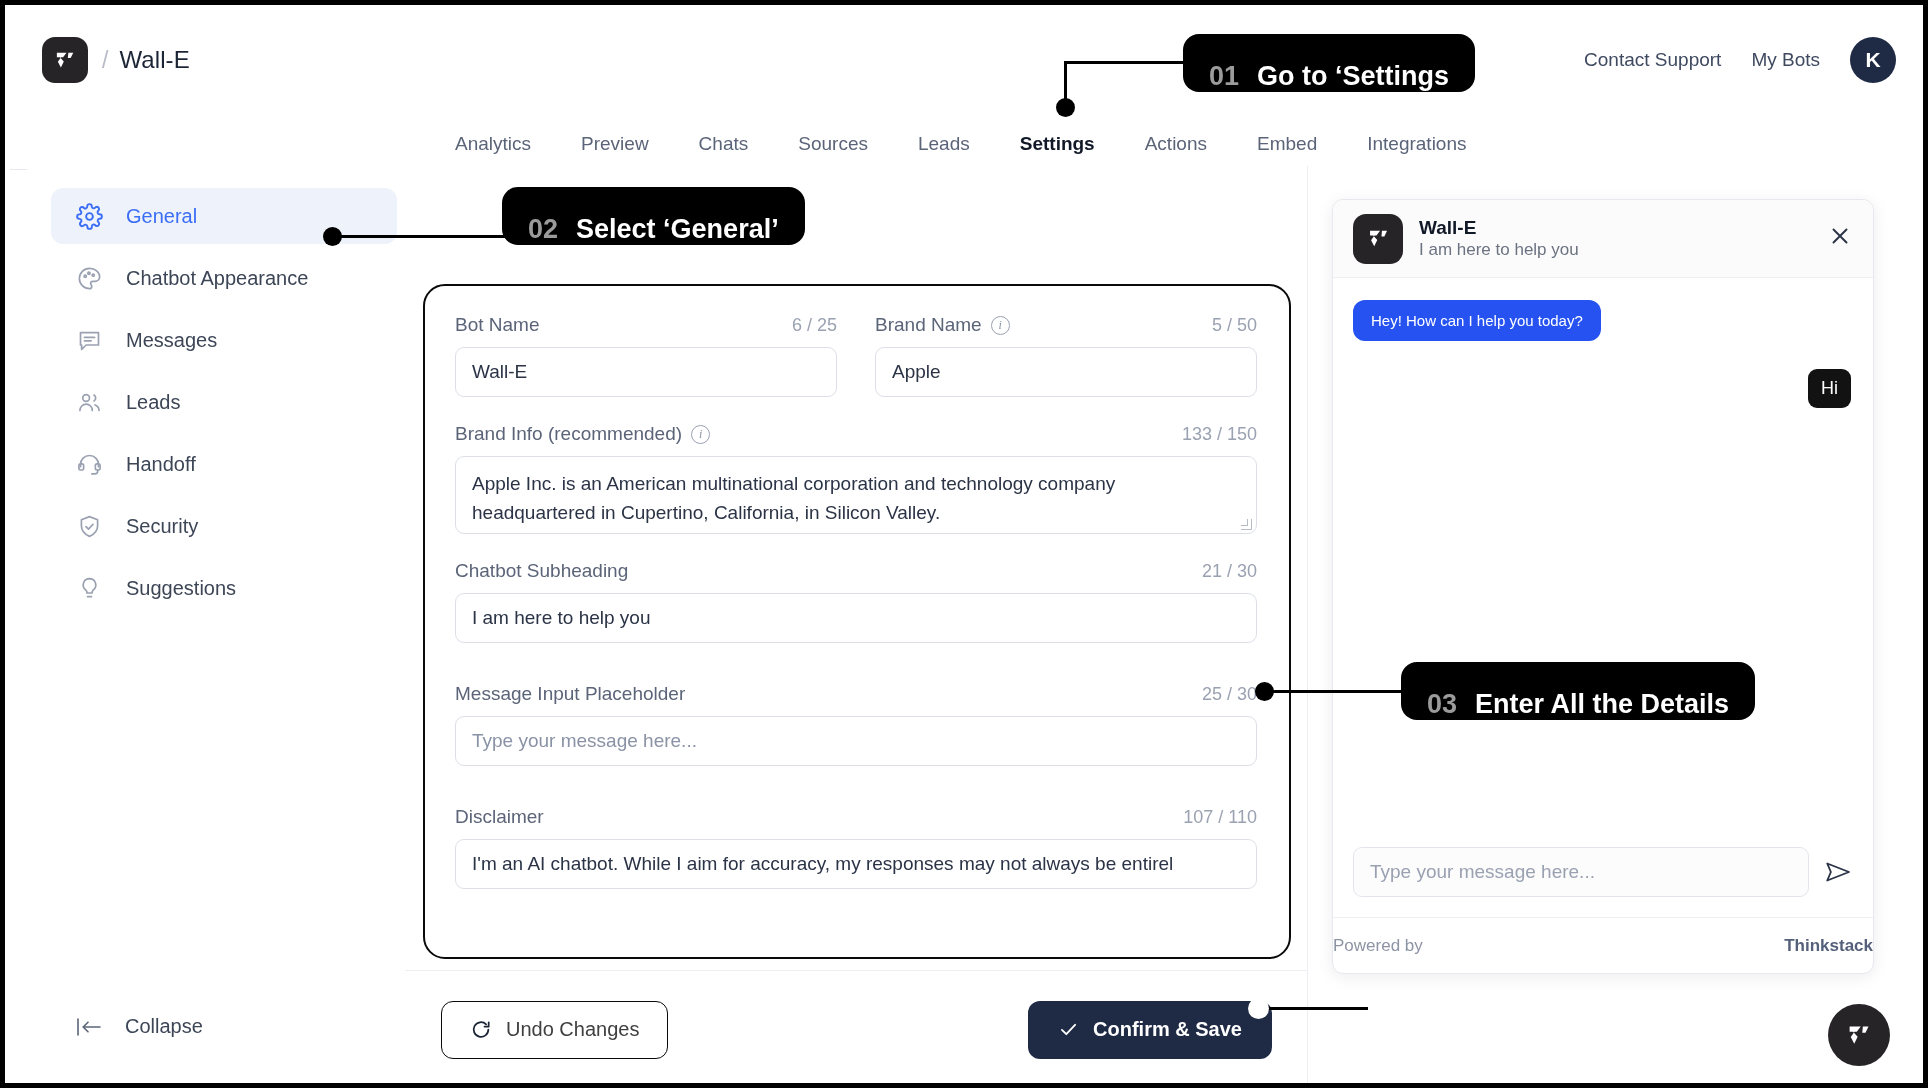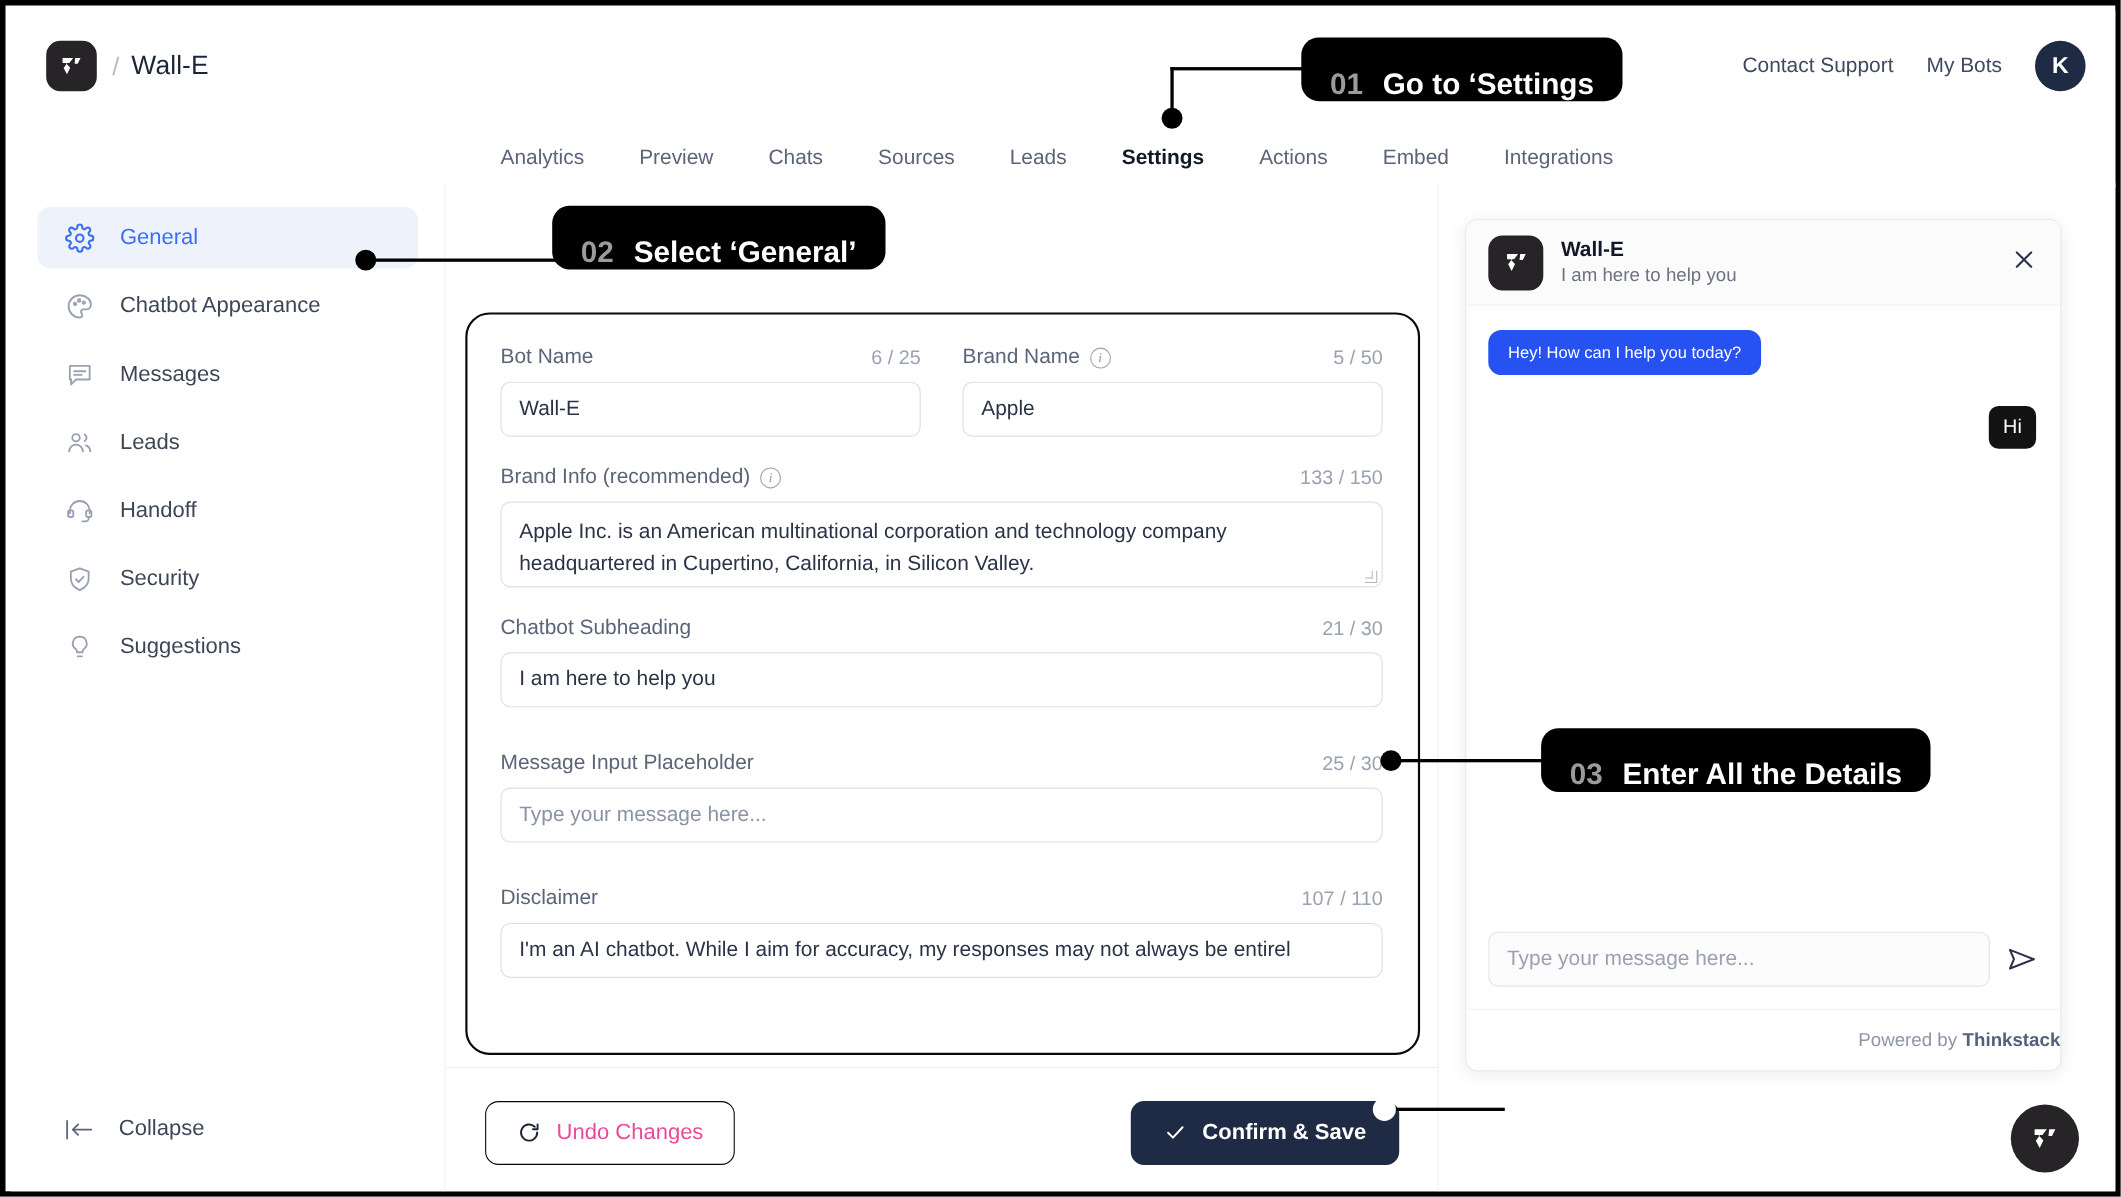--- a/index.html
+++ b/index.html
@@ -70,21 +70,21 @@
   .navtab.active { color: #111827; font-weight: 600; }
   .navtab.active::after {
     content: ""; position: absolute;
     left: 14px; right: 14px; bottom: -1.5px; height: 3px;
     background: #2563eb; border-radius: 2px;
   }
 
   
   .sidebar {
     position: absolute;
-    left: 5px; top: 161px;
+    left: 22px; top: 161px;
     width: 395px; height: 922px;
     background: #fff;
     border-right: 1.5px solid #eceef2;
     padding-top: 22px;
   }
   .side-item {
     display: flex; align-items: center;
     height: 56px; margin: 0 24px 6px 24px;
     padding-left: 24px; border-radius: 12px;
     gap: 23px; color: #3d4657; font-size: 20px;
@@ -173,21 +173,21 @@
     position: absolute; left: 0; bottom: 0;
     width: 903px; height: 118px;
     border-top: 1.5px solid #eceef2;
     display: flex; align-items: center;
     padding: 0 36px;
   }
   .btn-undo {
     display: flex; align-items: center; gap: 14px;
     height: 58px; padding: 0 28px;
     border: 1.5px solid #0a0a0a; border-radius: 12px;
-    background: #fff; color: #ec4899; font-size: 20px;
+    background: #fff; color: #404040; font-size: 20px;
   }
   .btn-undo svg { width: 22px; height: 22px; display:block;}
   .btn-save {
     margin-left: auto;
     display: flex; align-items: center; gap: 14px;
     height: 58px; padding: 0 30px;
     border-radius: 12px;
     background: #1f2a44; color: #fff; font-size: 20px; font-weight: 600;
   }
   .btn-save svg { width: 21px; height: 21px; display:block;}
@@ -242,21 +242,21 @@
   }
   .chat-input {
     flex: 1; height: 50px;
     border: 1.3px solid #e2e5eb; border-radius: 9px;
     background: #fcfcfd; color: #9aa1b1; font-size: 19px;
     display: flex; align-items: center; padding: 0 16px;
   }
   .send-ico svg { width: 30px; height: 30px; display:block;}
   .chat-foot {
     border-top: 1.3px solid #eef0f4;
-    height: 56px; display: flex; align-items: center; justify-content: flex-end;
+    height: 56px; display: flex; align-items: center; justify-content: space-between;
     font-size: 17px; color: #8d94a5;
   }
   .chat-foot b { color: #55607a; font-weight: 600; margin-left: 5px;}
   .fab {
     position: absolute; right: 38px; bottom: 22px;
     width: 62px; height: 62px; border-radius: 50%;
     background: #272427; display:flex; align-items:center; justify-content:center;
   }
   .fab svg { width: 30px; height: 30px; display:block; }
 

